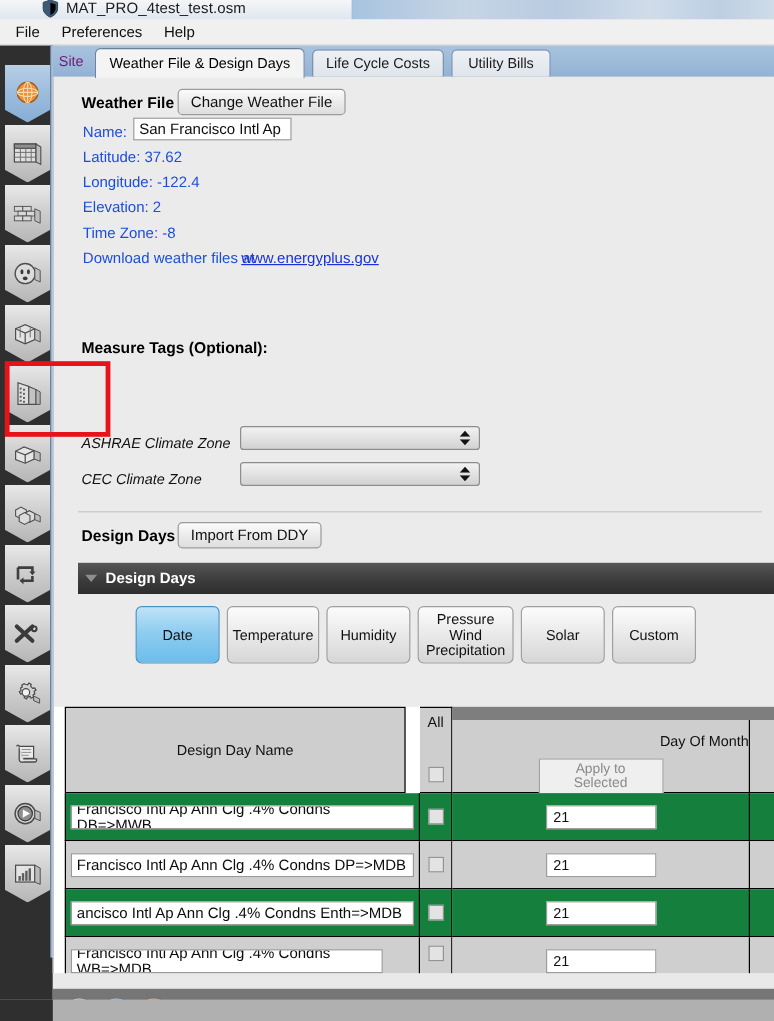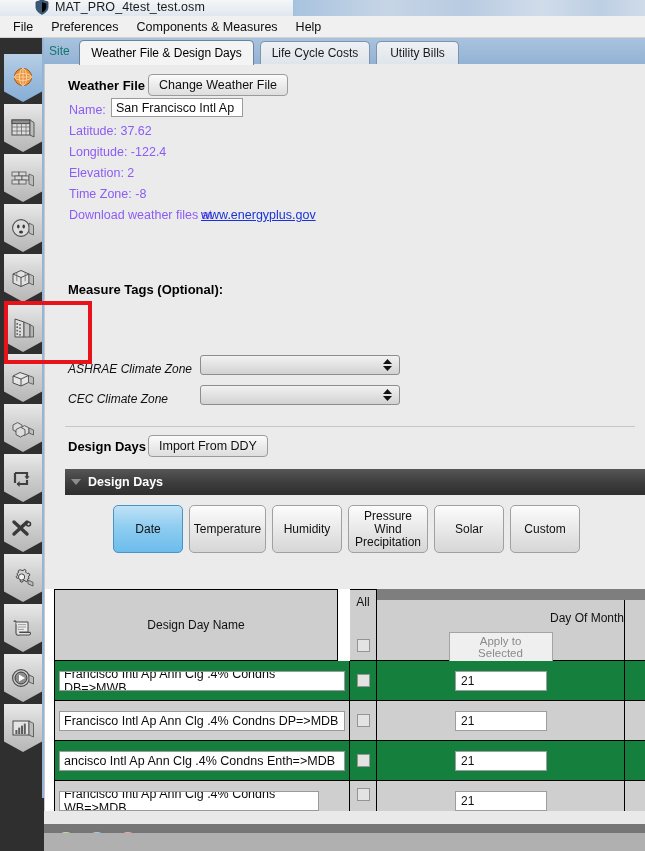--- a/index.html
+++ b/index.html
@@ -75,21 +75,21 @@
   
   #app {
     position:absolute; left:44px; top:38px; width:601px; height:813px;
     background:#e9e9e9;
   }
   #bluebar {
     position:absolute; left:0; top:0; width:601px; height:26px;
     background:linear-gradient(180deg,#a9c3de 0%,#93b2d4 100%);
   }
   #site-label {
-    position:absolute; left:5px; top:6px; font-size:12px; color:#0f766e;
+    position:absolute; left:5px; top:6px; font-size:12px; color:#701a75;
   }
 
   
   .tab {
     position:absolute; top:3px; height:23px;
     background:linear-gradient(180deg,#eef1f4 0%,#dfe5ec 100%);
     border:1px solid #7f93ab; border-bottom:none;
     border-radius:5px 5px 0 0;
     display:flex; align-items:center; justify-content:center;
     padding:0 10px; font-size:12px; color:#1a1a1a; white-space:nowrap;
@@ -114,21 +114,21 @@
     background:linear-gradient(180deg,#fbfbfb 0%,#ececec 48%,#dedede 100%);
     border:1px solid #9b9b9b; border-radius:4px;
     font-size:12.5px; color:#101010; padding:3px 10px; white-space:nowrap;
   }
 
   .txtfield {
     background:#fff; border:1px solid #9a9a9a;
     font-size:12.5px; color:#0d0d0d; padding:2px 4px;
   }
 
-  .kv { font-size:12.5px; color:#8b5cf6; }
+  .kv { font-size:12.5px; color:#1d4ed8; }
 
   a.link { color:#1a33d6; text-decoration:underline; font-size:12.5px; }
 
   .ital { font-style:italic; font-size:12px; color:#111; }
 
   .combo {
     background:linear-gradient(180deg,#f2f2f2 0%,#e2e2e2 50%,#d2d2d2 100%);
     border:1px solid #8d8d8d; border-radius:3px;
     position:relative;
   }
@@ -220,21 +220,20 @@
       <path d="M8 1 L14 3 V8 C14 11.5 11.2 14 8 15.3 C4.8 14 2 11.5 2 8 V3 Z" fill="#3c5a78" stroke="#2b4258" stroke-width="0.8"></path>
       <path d="M8 3.2 L12.3 4.6 V8 C12.3 10.5 10.3 12.4 8 13.4 Z" fill="#557device"></path>
     </svg>
   </span>
   <span class="tb-text">MAT_PRO_4test_test.osm</span>
 </div>
 
 <div id="menubar">
   <span class="mi">File</span>
   <span class="mi">Preferences</span>
-  <span class="mi">Components &amp; Measures</span>
   <span class="mi">Help</span>
 </div>
 
 <div id="rail">
   <div class="railwrap">
     <div class="rail-btn sel">
       <span>
         <svg width="24" height="24" viewBox="0 0 24 24">
           <circle cx="12" cy="11" r="8.6" fill="#e8913a" stroke="#9c5712" stroke-width="1"></circle>
           <ellipse cx="12" cy="11" rx="8.6" ry="3.4" fill="none" stroke="#fcd8a8" stroke-width="0.9"></ellipse>

